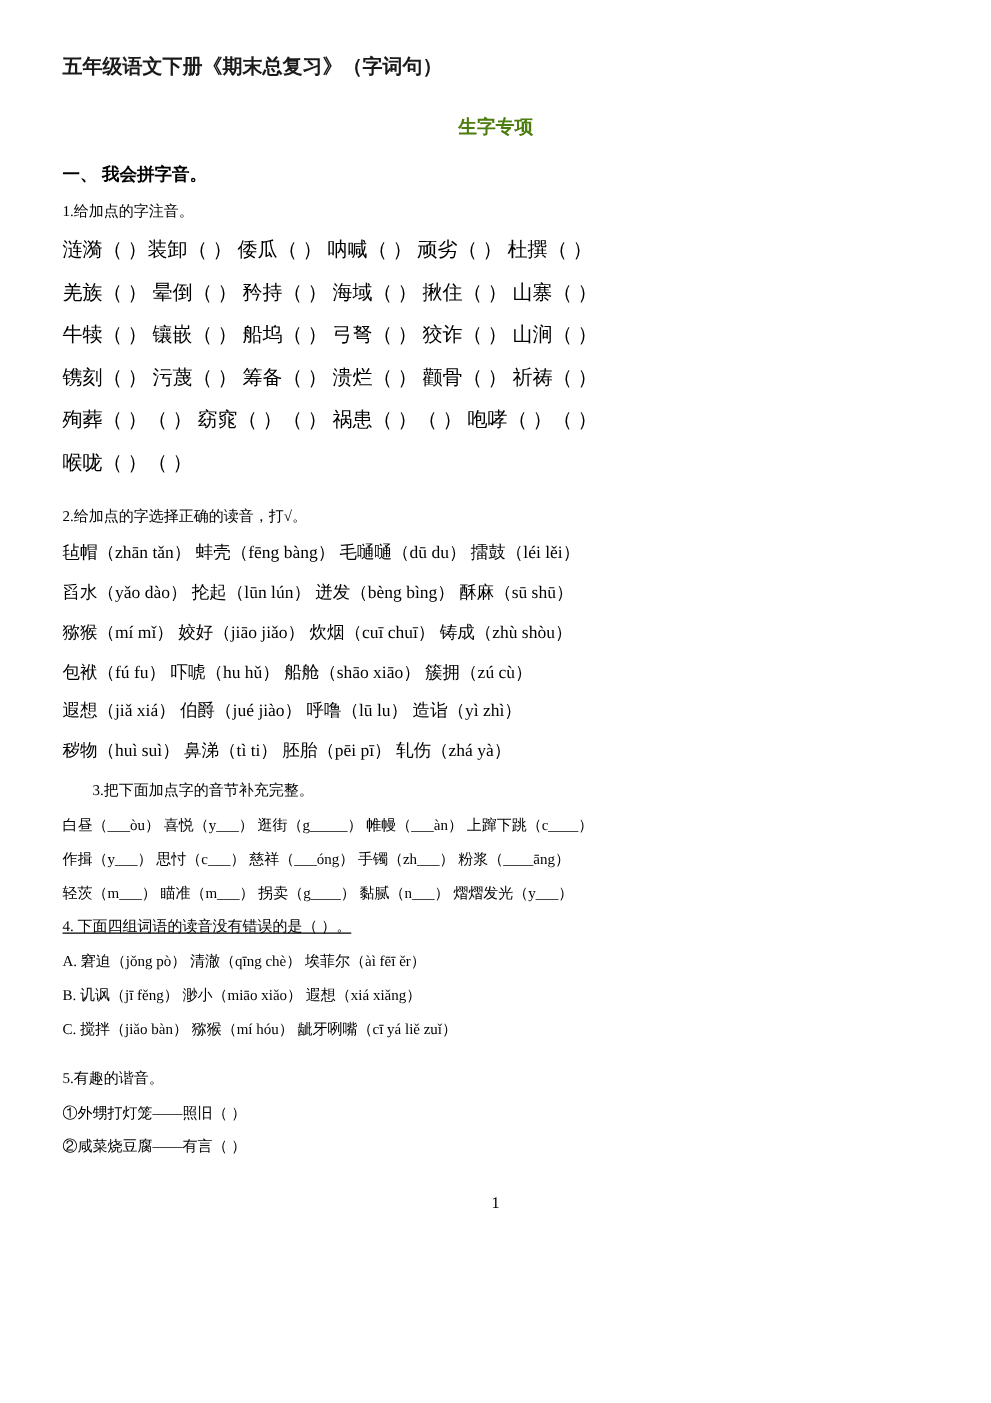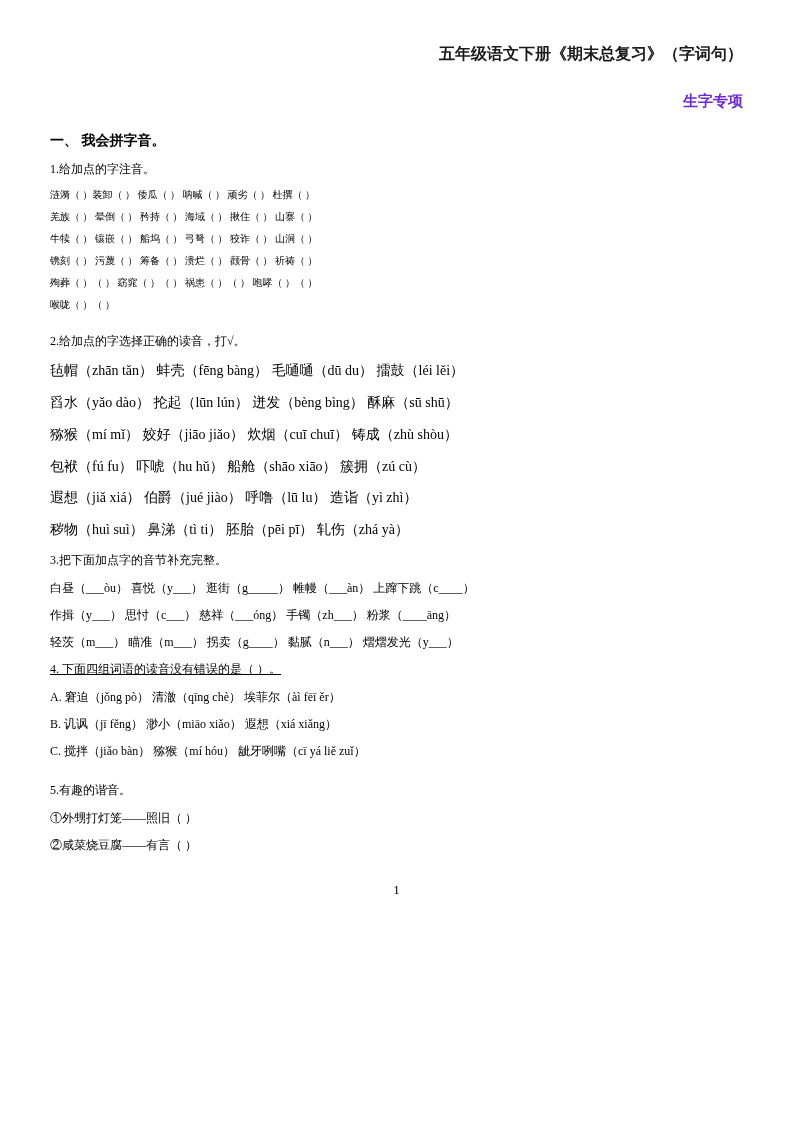--- a/index.html
+++ b/index.html
@@ -7,47 +7,46 @@
       background: #fff;
       font-family: "SimSun", "宋体", serif;
       font-size: 14px;
       color: #000;
       width: 793px;
       min-height: 1122px;
       padding: 40px 50px;
       line-height: 1.8;
     }
     .page-title {
-      text-align: right;
+      text-align: left;
       font-size: 16px;
       font-weight: bold;
       color: #1a1a1a;
       margin-bottom: 20px;
     }
     .section-title {
-      text-align: right;
+      text-align: center;
       font-size: 15px;
       font-weight: bold;
-      color: #6d28d9;
+      color: #4d7c0f;
       margin-bottom: 12px;
-      font-family: Liberation Mono, monospace;
     }
     .question-header {
       font-size: 14px;
       font-weight: bold;
       color: #000;
       margin-bottom: 6px;
     }
     .sub-question {
       font-size: 12px;
       color: #000;
       margin-bottom: 4px;
     }
     .content-line {
-      font-size: 10px;
+      font-size: 16px;
       color: #000;
       line-height: 2.0;
       margin-bottom: 2px;
     }
     .page-num {
       text-align: center;
       margin-top: 20px;
       font-size: 13px;
       color: #000;
     }
@@ -84,21 +83,21 @@
 
 <div class="sub-question" style="margin-top:16px;">2.给加点的字选择正确的读音，打√。</div>
 
 <div class="pinyin-line">毡帽（zhān  tǎn） 蚌壳（fēng bàng） 毛嗵嗵（dū  du） 擂鼓（léi  lěi）</div>
 <div class="pinyin-line">舀水（yǎo  dào） 抡起（lūn  lún） 迸发（bèng  bìng） 酥麻（sū  shū）</div>
 <div class="pinyin-line">猕猴（mí  mǐ）  姣好（jiāo jiǎo） 炊烟（cuī  chuī） 铸成（zhù  shòu）</div>
 <div class="pinyin-line">包袱（fú  fu） 吓唬（hu  hǔ） 船舱（shāo  xiāo） 簇拥（zú  cù）</div>
 <div class="pinyin-line">遐想（jiǎ  xiá） 伯爵（jué  jiào） 呼噜（lū  lu） 造诣（yì  zhì）</div>
 <div class="pinyin-line">秽物（huì  suì） 鼻涕（tì  ti） 胚胎（pēi  pī） 轧伤（zhá  yà）</div>
 
-<div class="sub-question" style="margin-top:4px;">3.把下面加点字的音节补充完整。</div>
+<div class="sub-question" style="margin-top:4px;margin-left:24px;">3.把下面加点字的音节补充完整。</div>
 <div class="answer-line">白昼（___òu） 喜悦（y___） 逛街（g_____） 帷幔（___àn） 上蹿下跳（c____）</div>
 <div class="answer-line">作揖（y___） 思忖（c___） 慈祥（___óng） 手镯（zh___） 粉浆（____āng）</div>
 <div class="answer-line">轻茨（m___） 瞄准（m___） 拐卖（g____） 黏腻（n___） 熠熠发光（y___）</div>
 
 <div class="sub-question" style="margin-top:4px;text-decoration:underline;">4. 下面四组词语的读音没有错误的是（  ）。</div>
 <div class="answer-line">A. 窘迫（jǒng pò） 清澈（qīng chè） 埃菲尔（àì  fēī  ěr）</div>
 <div class="answer-line">B. 讥讽（jī fěng） 渺小（miāo xiǎo） 遐想（xiá xiǎng）</div>
 <div class="answer-line">C. 搅拌（jiǎo bàn） 猕猴（mí hóu） 龇牙咧嘴（cī yá liě zuǐ）</div>
 
 <div class="sub-question" style="margin-top:16px;">5.有趣的谐音。</div>

